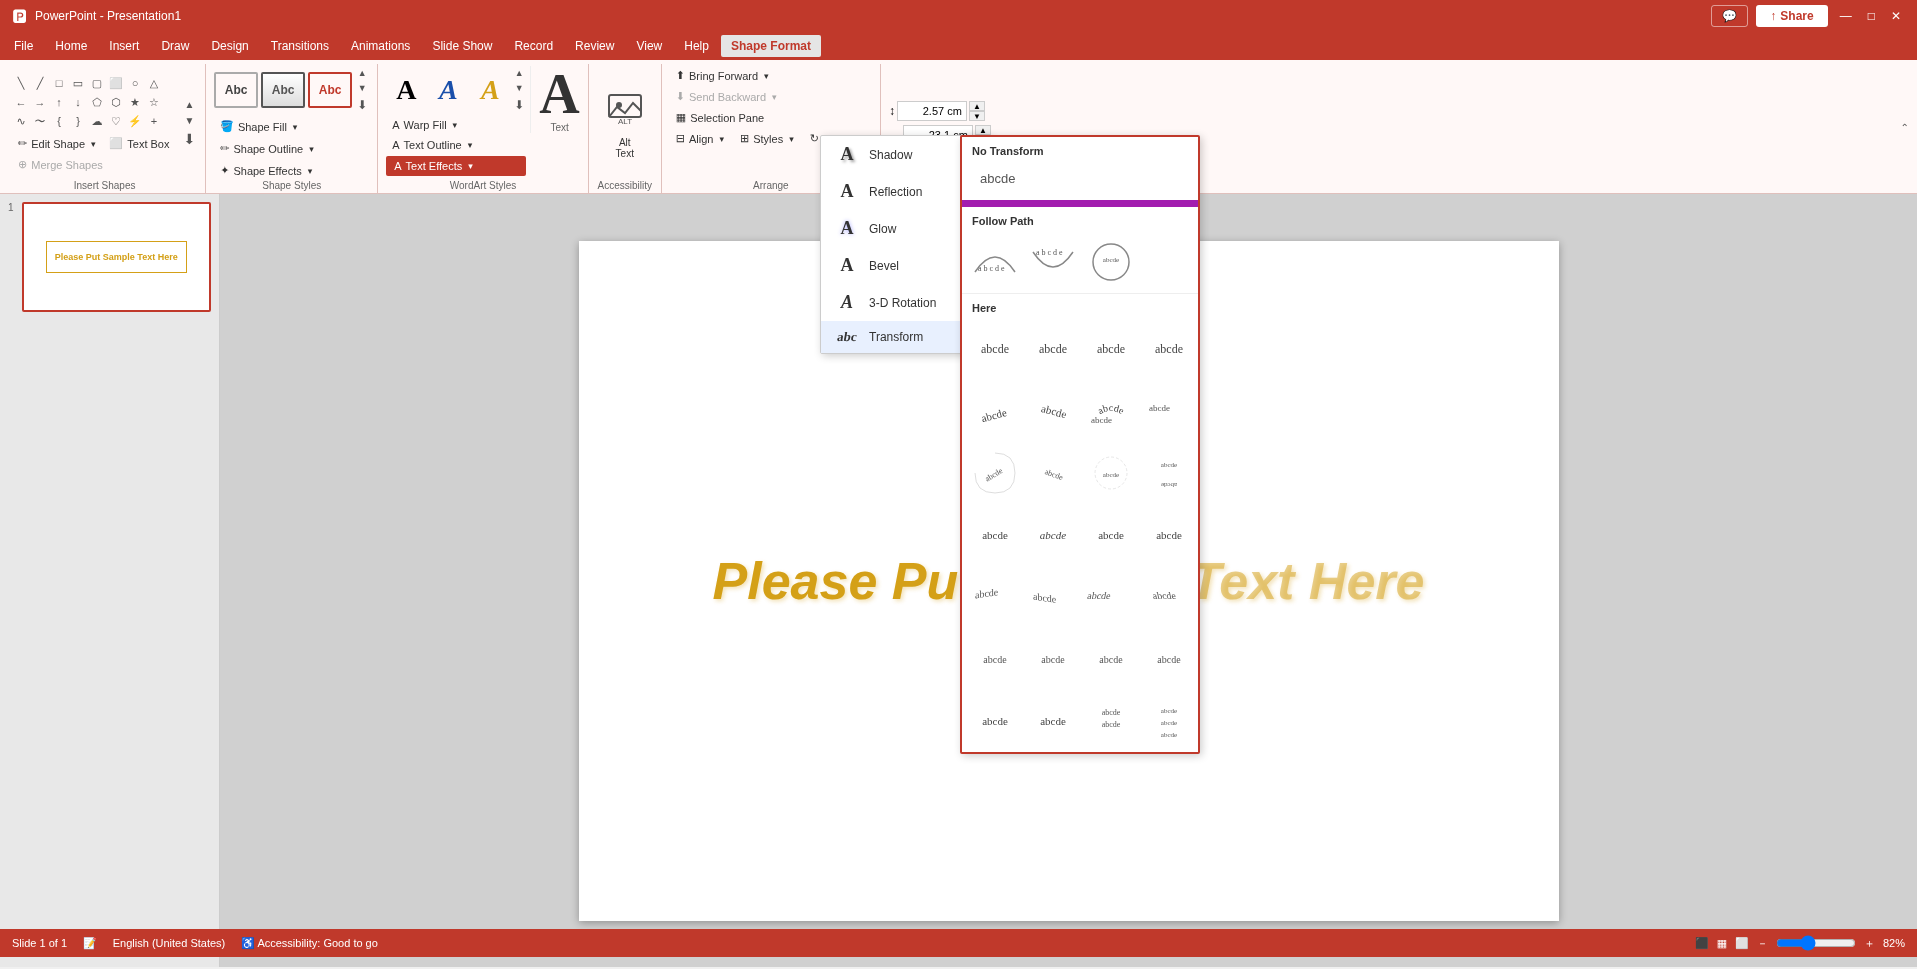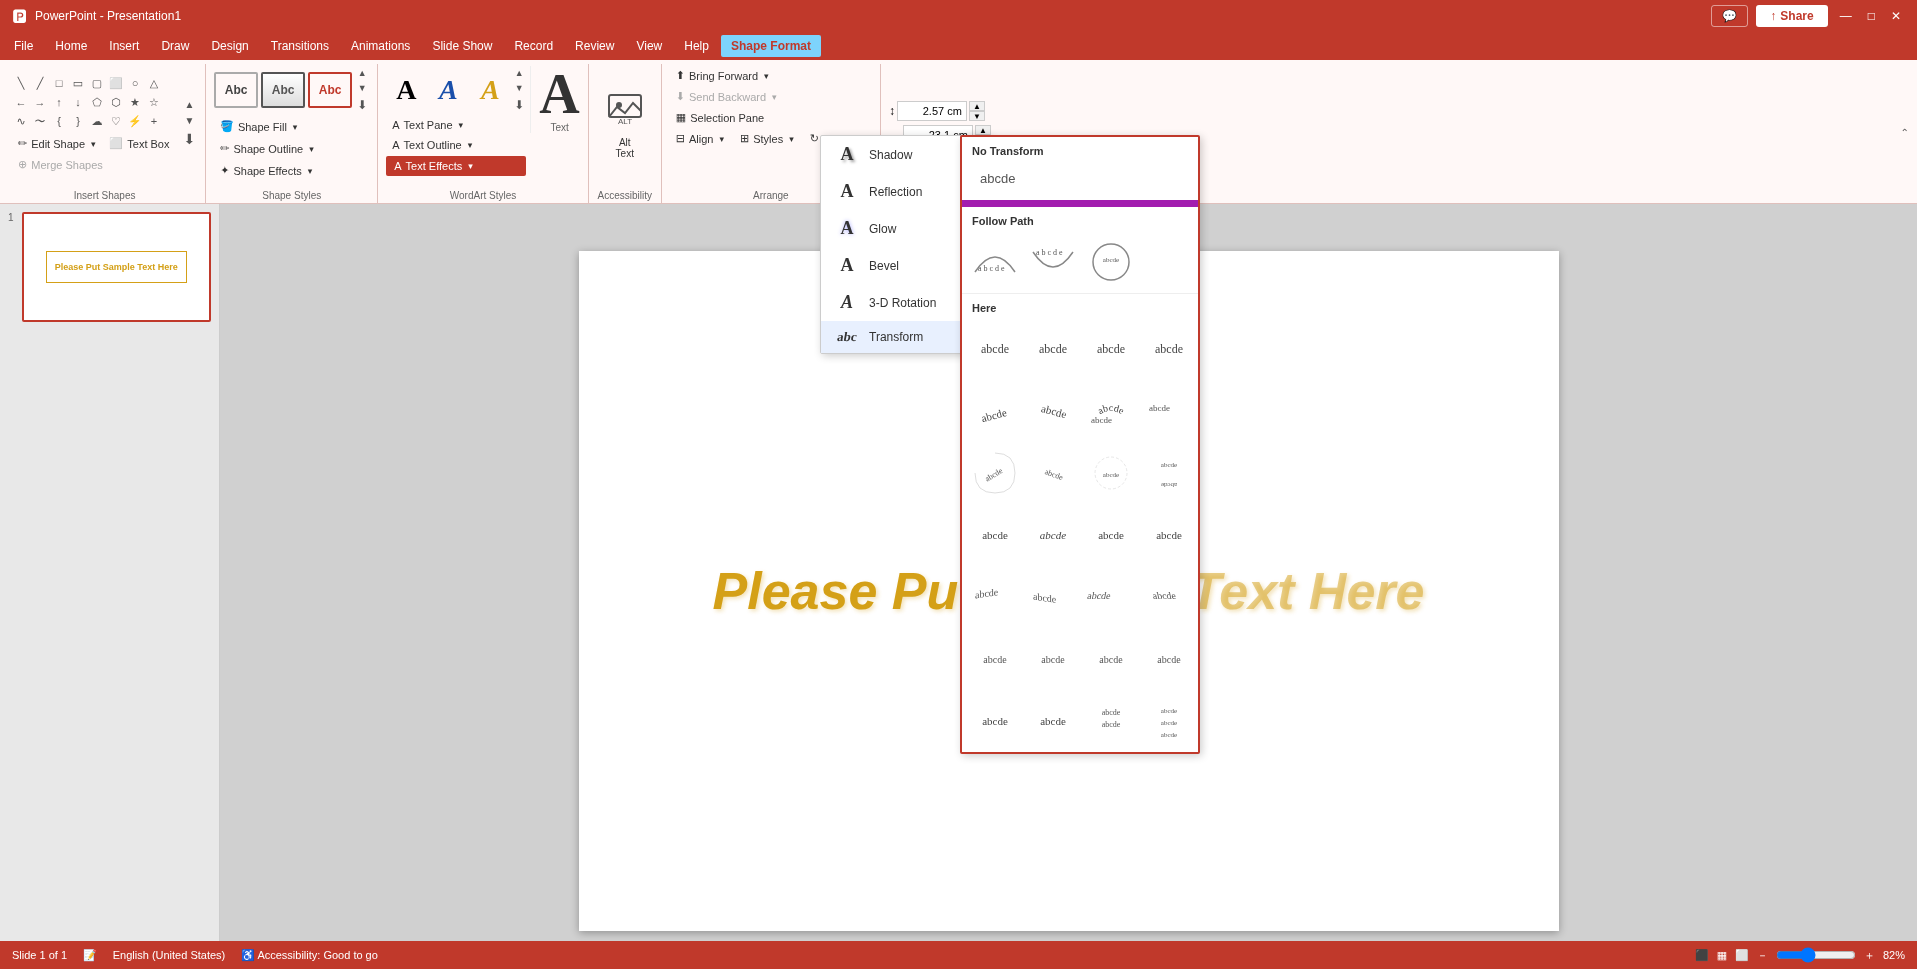--- a/index.html
+++ b/index.html
@@ -37,21 +37,21 @@
       padding: 0 4px;
       gap: 2px;
     }
     .menu-item {
       color: white;
       padding: 4px 10px;
       font-size: 12px;
       cursor: pointer;
       border-radius: 2px;
     }
-    .menu-item.active { background: #7dd3fc; color: #c0392b; font-weight: 600; }
+    .menu-item.active { background: #e5e5e5; color: #c0392b; font-weight: 600; }
 
     
     .ribbon {
       background: #fff8f7;
       border-bottom: 1px solid #e0c0bc;
       display: flex;
       flex-direction: column;
     }
     .ribbon-content {
       display: flex;
@@ -70,21 +70,21 @@
     .ribbon-group:last-child { border-right: none; }
     .ribbon-group-content {
       display: flex;
       align-items: center;
       gap: 4px;
       flex: 1;
     }
     .ribbon-group-label {
       font-size: 10px;
       color: #666;
-      margin-top: 10px;
+      margin-top: 0;
       text-align: center;
       width: 100%;
     }
     .ribbon-btn-small {
       display: flex;
       align-items: center;
       gap: 4px;
       padding: 3px 6px;
       cursor: pointer;
       border-radius: 3px;
@@ -291,21 +291,21 @@
     .status-bar {
       background: #c0392b;
       color: white;
       height: 28px;
       display: flex;
       align-items: center;
       padding: 0 12px;
       justify-content: space-between;
       font-size: 11px;
       position: fixed;
-      bottom: 0;
+      bottom: 12px;
       left: 0;
       right: 0;
     }
     .status-left { display: flex; align-items: center; gap: 16px; }
     .status-right { display: flex; align-items: center; gap: 8px; }
     .zoom-slider { width: 80px; }
 
     
     .ribbon-expand {
       position: absolute;
@@ -493,21 +493,21 @@
             <div class="wordart-sample wa2" style="font-size:28px;font-style:italic;">A</div>
             <div class="wordart-sample wa3" style="font-size:28px;font-style:italic;color:#d4a017;">A</div>
             <div style="display:flex;flex-direction:column;gap:1px;">
               <div class="scroll-arrow" style="font-size:9px;">▲</div>
               <div class="scroll-arrow" style="font-size:9px;">▼</div>
               <div class="scroll-arrow" style="font-size:12px;">⬇</div>
             </div>
           </div>
           <div class="ribbon-btn-small">
             <span>A</span>
-            <span>Text Pane</span>
+            <span>Warp Fill</span>
             <span class="dropdown-arrow">▾</span>
           </div>
           <div class="ribbon-btn-small">
             <span>A</span>
             <span>Text Outline</span>
             <span class="dropdown-arrow">▾</span>
           </div>
           <div class="ribbon-btn-small text-effects-btn">
             <span>A</span>
             <span>Text Effects</span>

